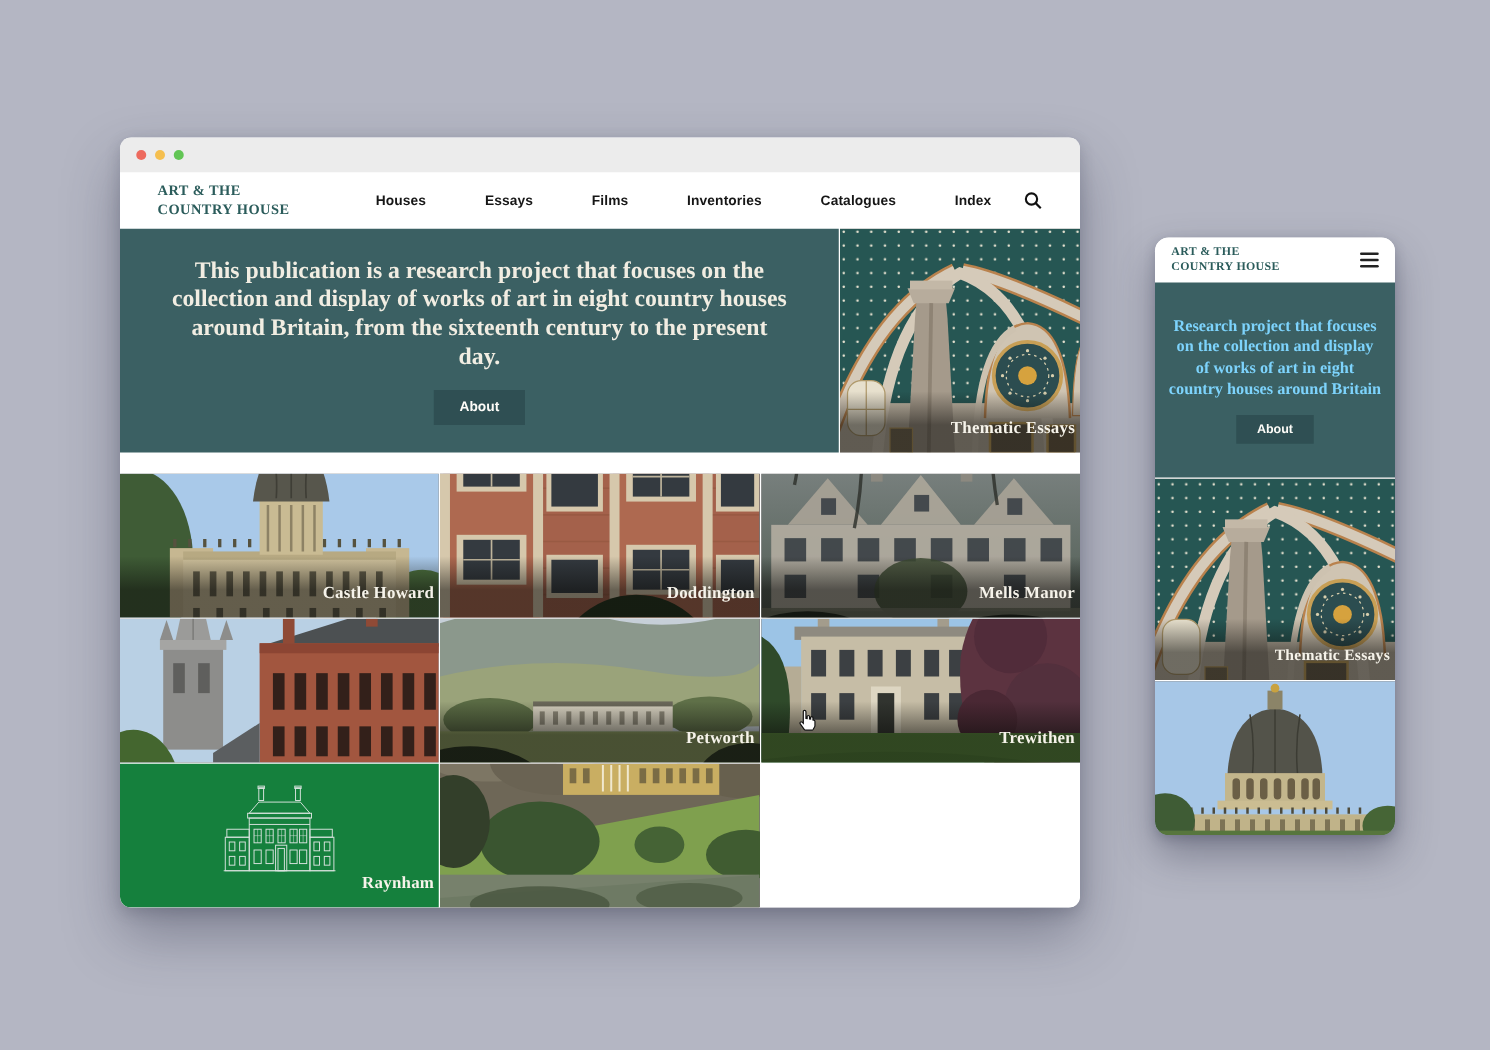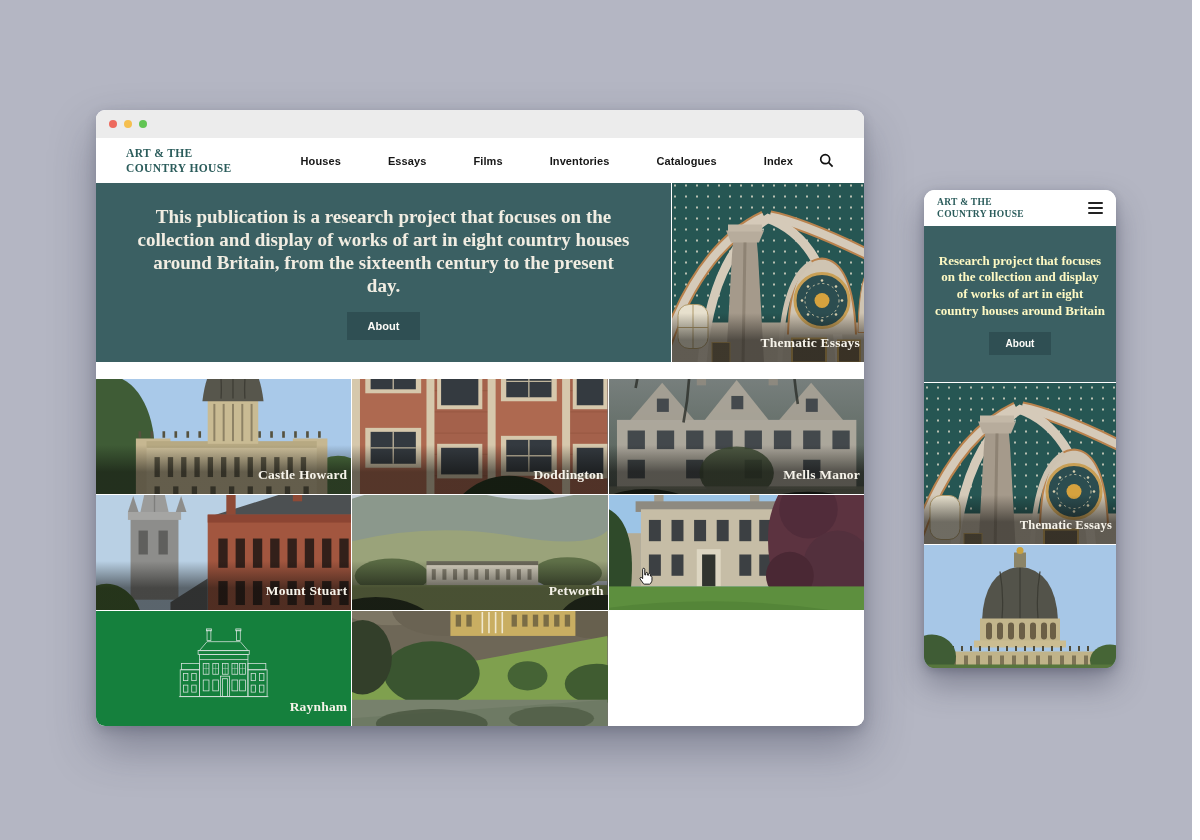--- a/index.html
+++ b/index.html
@@ -49,21 +49,21 @@
            display:flex; flex-direction:column; }
   .phone-header { height:36px; background:#fff; display:flex; align-items:center; padding:0 13px; flex:none; }
   .phone-logo { font-family:"Liberation Serif", serif; font-weight:700; font-size:9.5px; line-height:1.3;
                 color:#2b5c5b; letter-spacing:.3px; cursor:pointer; }
   .hamburger { margin-left:auto; display:flex; flex-direction:column; gap:2.5px; cursor:pointer; padding:4px 0; }
   .hamburger i { display:block; width:15px; height:2.5px; background:#222; border-radius:1px; }
 
   .phone-hero { height:156px; background:#3b6063; display:flex; flex-direction:column;
                 align-items:center; justify-content:center; padding:0 10px; margin-bottom:1px; flex:none; }
   .phone-hero-text { font-family:"Liberation Serif", serif; font-weight:700; font-size:13px; line-height:1.28;
-                     color:#fef9c3; text-align:center; max-width:170px; }
+                     color:#7dd3fc; text-align:center; max-width:170px; }
   .phone-about { margin-top:13px; background:#2f4f53; color:#fdfcf8; border:none; padding:6px 17px;
                  font-family:"Liberation Sans", sans-serif; font-size:10px; font-weight:700; cursor:pointer; }
   .phone-tile-thematic { height:161px; margin-bottom:1px; flex:none; }
   .phone-tile-castle { flex:1; }
   .phone .band span { font-size:12.5px; }
 
   .cursor { position:absolute; left:638px; top:567px; width:15px; height:18px; z-index:50; pointer-events:none; }
 </style>
 </head>
 <body>
@@ -361,23 +361,20 @@
               <rect x="114" y="144" width="12" height="26"></rect>
             <rect x="134" y="144" width="12" height="26"></rect>
               <rect x="154" y="144" width="12" height="26"></rect>
             <rect x="174" y="144" width="12" height="26"></rect>
           </g>
           <polygon points="56,128 84,110 84,140 56,140" fill="#5b5e60"></polygon>
           <ellipse cx="8" cy="150" rx="28" ry="36" fill="#44662f"></ellipse>
           <ellipse cx="66" cy="172" rx="32" ry="20" fill="#3a5829"></ellipse>
           <rect y="174" width="192" height="7" fill="#2c431f"></rect>
         </svg>
-        <div class="band">
-          <span>Mount Stuart</span>
-        </div>
       </div>
 
       <div class="tile">
         <svg viewBox="0 0 192 181" preserveAspectRatio="xMidYMid slice">
           <rect width="192" height="181" fill="#c6cfd8"></rect>
           <path d="M0,50 Q50,34 96,46 T192,40 L192,84 L0,90 Z" fill="#8b988c"></path>
           <path d="M0,82 Q60,68 120,78 T192,74 L192,112 L0,116 Z" fill="#9aa37a"></path>
           <ellipse cx="30" cy="108" rx="28" ry="13" fill="#5a6b44"></ellipse>
           <ellipse cx="162" cy="106" rx="26" ry="12" fill="#5f7048"></ellipse>
           <rect x="56" y="97" width="84" height="4" fill="#6b685a"></rect>
@@ -440,20 +437,23 @@
           <ellipse cx="8" cy="152" rx="20" ry="18" fill="#24381d"></ellipse>
           <g fill="#d9c84e">
             <circle cx="148" cy="168" r="2"></circle>
               <circle cx="158" cy="173" r="2"></circle>
               <circle cx="170" cy="166" r="2"></circle>
             <circle cx="180" cy="174" r="2"></circle>
               <circle cx="138" cy="175" r="2"></circle>
               <circle cx="188" cy="168" r="2"></circle>
           </g>
         </svg>
+        <div class="band">
+          <span>Trewithen</span>
+        </div>
       </div>
 
       <div class="tile raynham">
         <svg viewBox="0 0 192 180" preserveAspectRatio="xMidYMid meet">
           <g fill="none" stroke="#d9e3df" stroke-width="1.2">
             <rect x="70" y="30" width="6" height="16"></rect>
               <rect x="69" y="28" width="8" height="3"></rect>
             <rect x="116" y="30" width="6" height="16"></rect>
               <rect x="115" y="28" width="8" height="3"></rect>
             <polygon points="58,62 70,48 122,48 134,62"></polygon>

